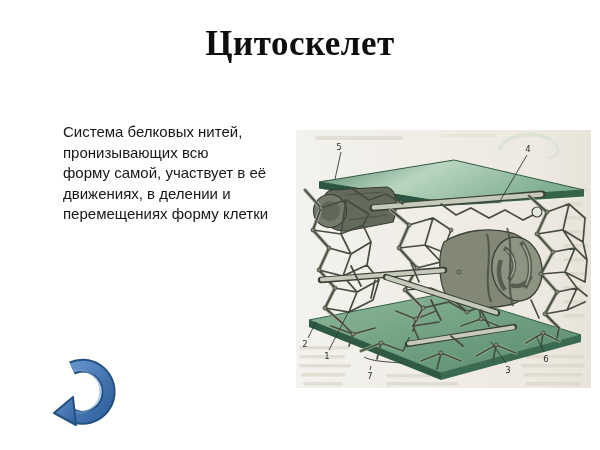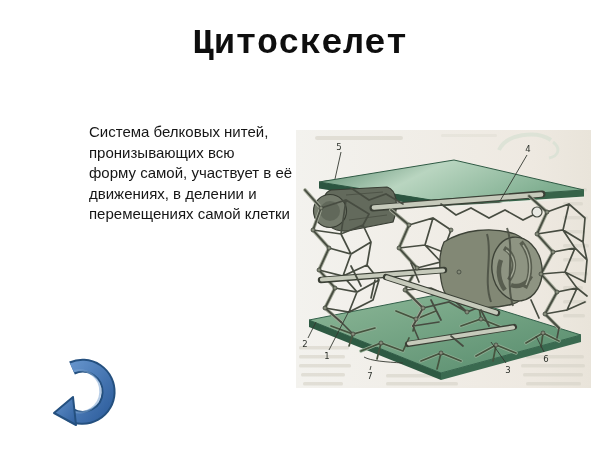--- a/index.html
+++ b/index.html
@@ -3,43 +3,43 @@
 <meta charset="utf-8">
 <style>
   html,body{margin:0;padding:0;background:#888;}
   .slide{
     position:relative;width:600px;height:450px;background:#ffffff;
     font-family:"Liberation Sans",sans-serif;overflow:hidden;margin:0 auto;
   }
   .title{
     position:absolute;top:24px;left:0;width:100%;margin:0;
     text-align:center;font-size:35px;font-weight:600;color:#0e0e0e;
-    font-family:Liberation Mono, monospace;letter-spacing:.5px;
+    font-family:Liberation Serif, serif;letter-spacing:.5px;
   }
   .body-text{
     position:absolute;left:63px;top:122px;width:235px;
-    font-size:15px;line-height:20.5px;color:#161616;margin-left:26px;
+    font-size:15px;line-height:20.5px;color:#161616;
   }
   .figure{position:absolute;left:291px;top:130px;width:300px;height:258px;}
   .nav-arrow{position:absolute;left:38px;top:356px;width:80px;height:80px;cursor:pointer;}
   svg{display:block}
 </style>
 </head>
 <body>
 
 <div class="slide">
 
   <h1 class="title">Цитоскелет</h1>
 
   <div class="body-text">
     <div>Система белковых нитей,</div>
     <div>пронизывающих всю</div>
     <div>форму самой, участвует в её</div>
     <div>движениях, в делении и</div>
-    <div>перемещениях самой клетки</div>
+    <div>перемещениях форму клетки</div>
   </div>
 
   <div class="figure">
     <svg width="300" height="258" viewBox="0 0 300 258">
       <defs>
         <linearGradient id="scanBg" x1="0" y1="0" x2="1" y2="0">
           <stop offset="0" stop-color="#f3f2ee"></stop>
             <stop offset="0.8" stop-color="#eee9e1"></stop>
             <stop offset="1" stop-color="#e9e4da"></stop>
         </linearGradient>

